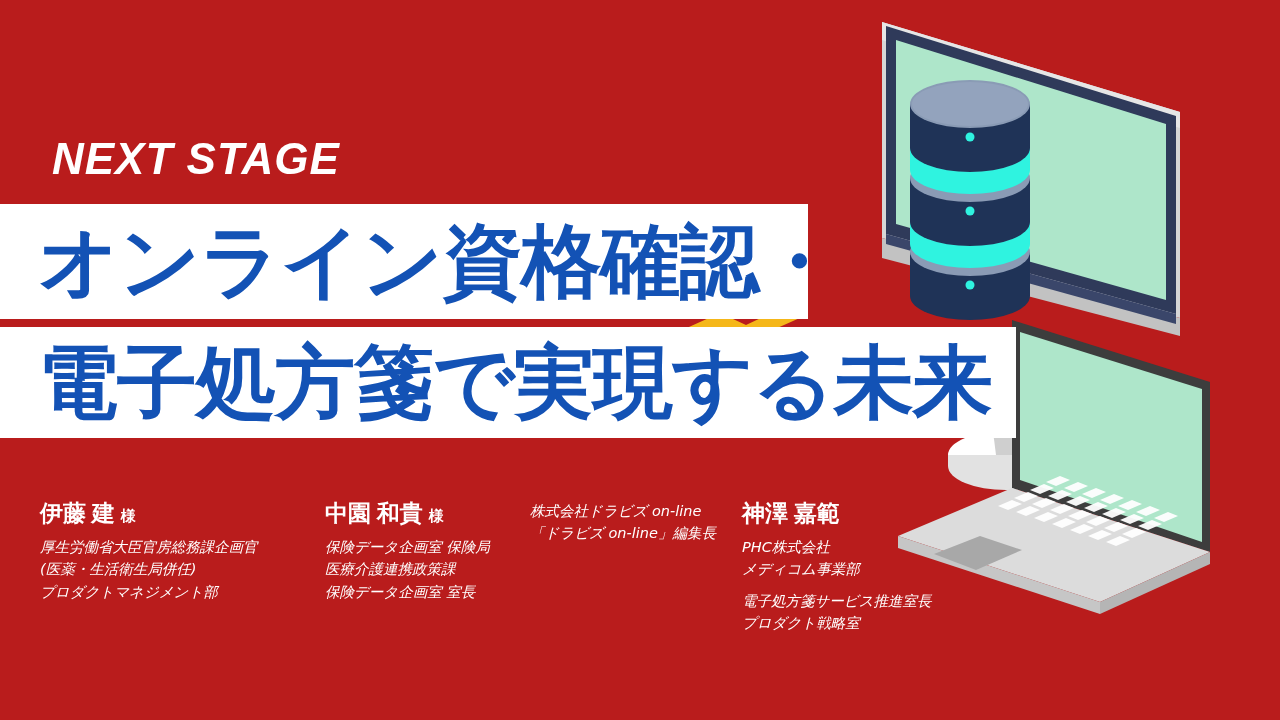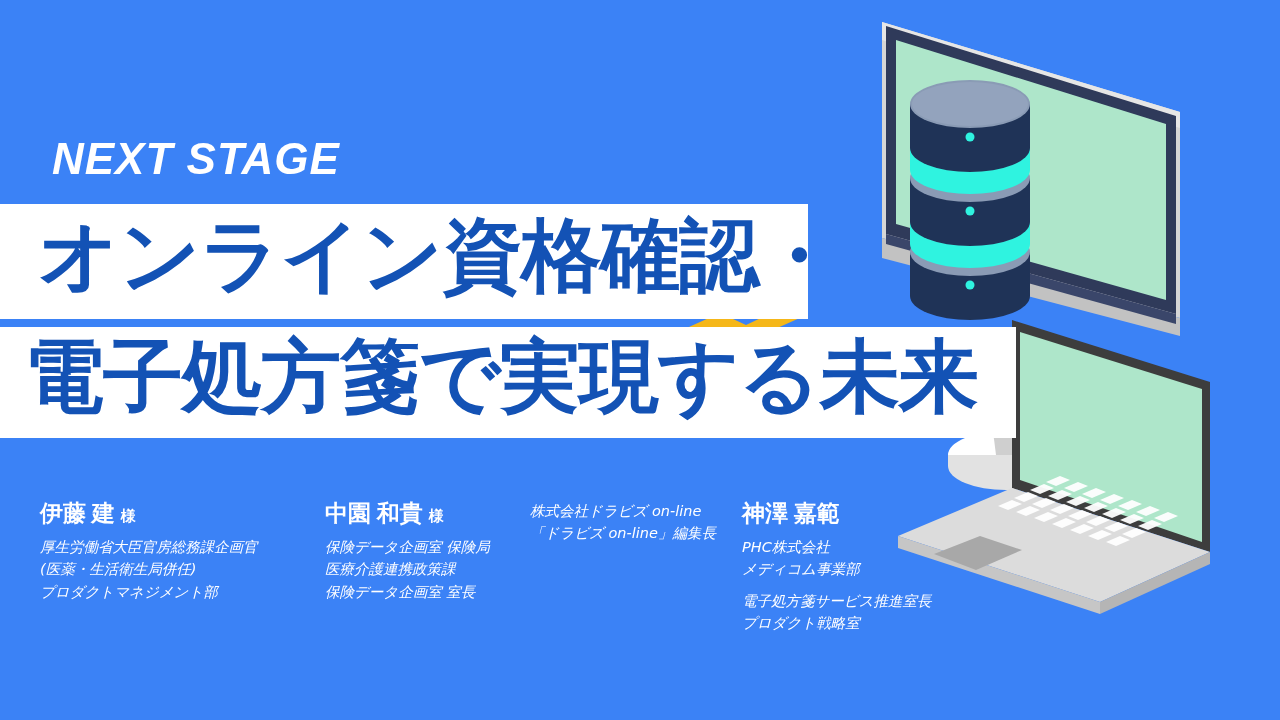--- a/index.html
+++ b/index.html
@@ -5,21 +5,21 @@
   * { margin:0; padding:0; box-sizing:border-box; }
   html,body{ width:1280px; height:720px; overflow:hidden; }
   body{
     font-family:"Liberation Sans","DejaVu Sans",sans-serif;
     background:#2186d5;
     position:relative;
   }
 
   #stage{
     position:absolute; left:0; top:0; width:1280px; height:720px;
-    background:#3b82f6; overflow:hidden;
+    background:#b91c1c; overflow:hidden;
   }
 
   
   #illustration{
     position:absolute; right:0; top:0; width:420px; height:640px;
     pointer-events:none;
   }
   #illustration svg{ display:block; width:100%; height:100%; }
 
   
@@ -39,26 +39,26 @@
     display:flex; align-items:center;
     z-index:5;
     overflow:hidden;
   }
   #headline-bar-1{ top:204px; height:115px; width:808px; }
   #headline-bar-2{ top:327px; height:111px; width:1016px; }
 
   .headline-text{
     color:#1352b5;
     font-weight:bold;
-    font-family:Liberation Mono, monospace;
+    font-family:Liberation Serif, serif;
     white-space:nowrap;
     line-height:1;
   }
   #headline-line-1{ font-size:80px; padding-left:38px; letter-spacing:-1px; }
-  #headline-line-2{ font-size:80px; padding-left:24px; letter-spacing:-1px; }
+  #headline-line-2{ font-size:80px; padding-left:38px; letter-spacing:-1px; }
 
   
   #speakers{
     position:absolute; left:0; top:500px; width:980px; height:170px;
     z-index:6;
   }
   .speaker{
     position:absolute; top:0;
     color:#ffffff;
   }

